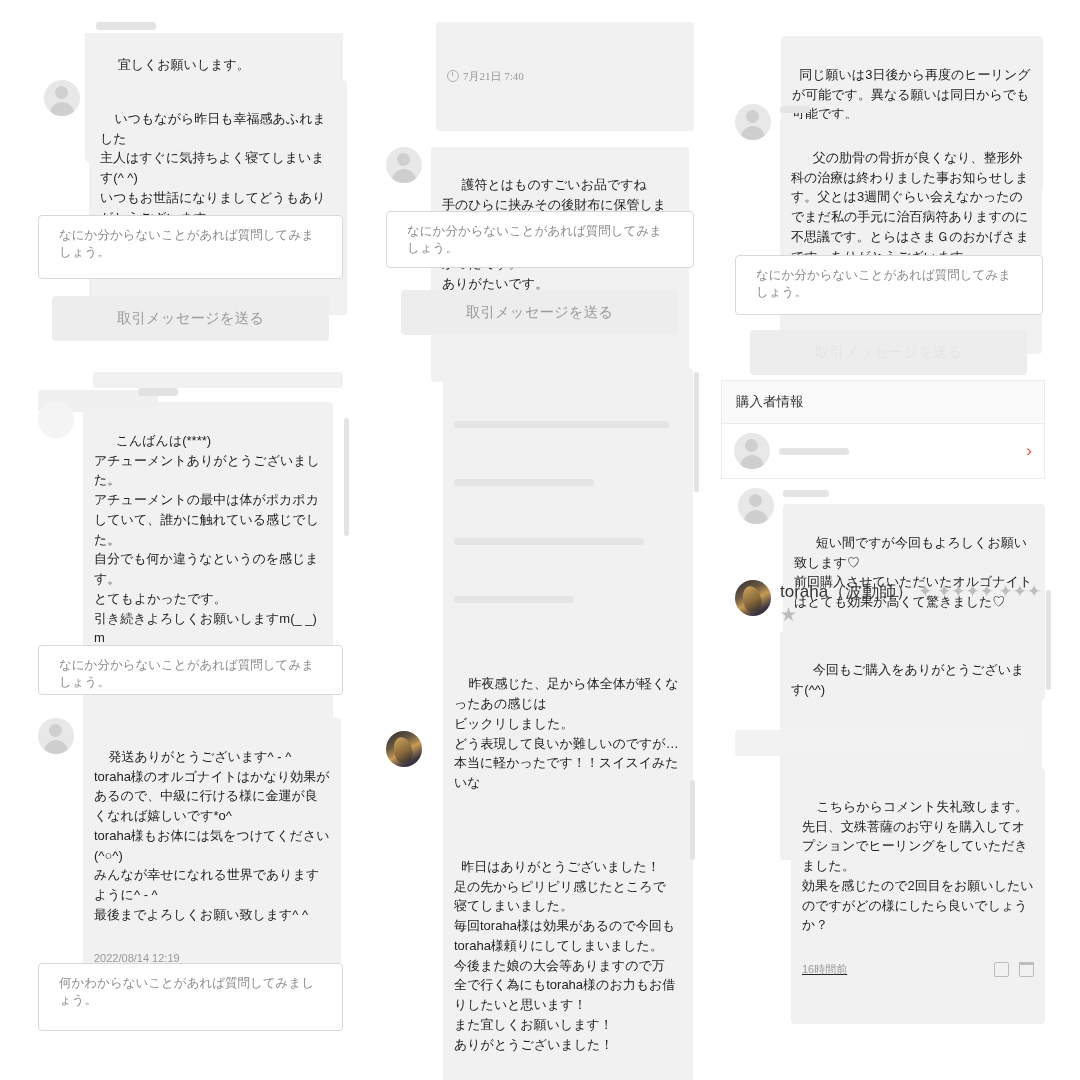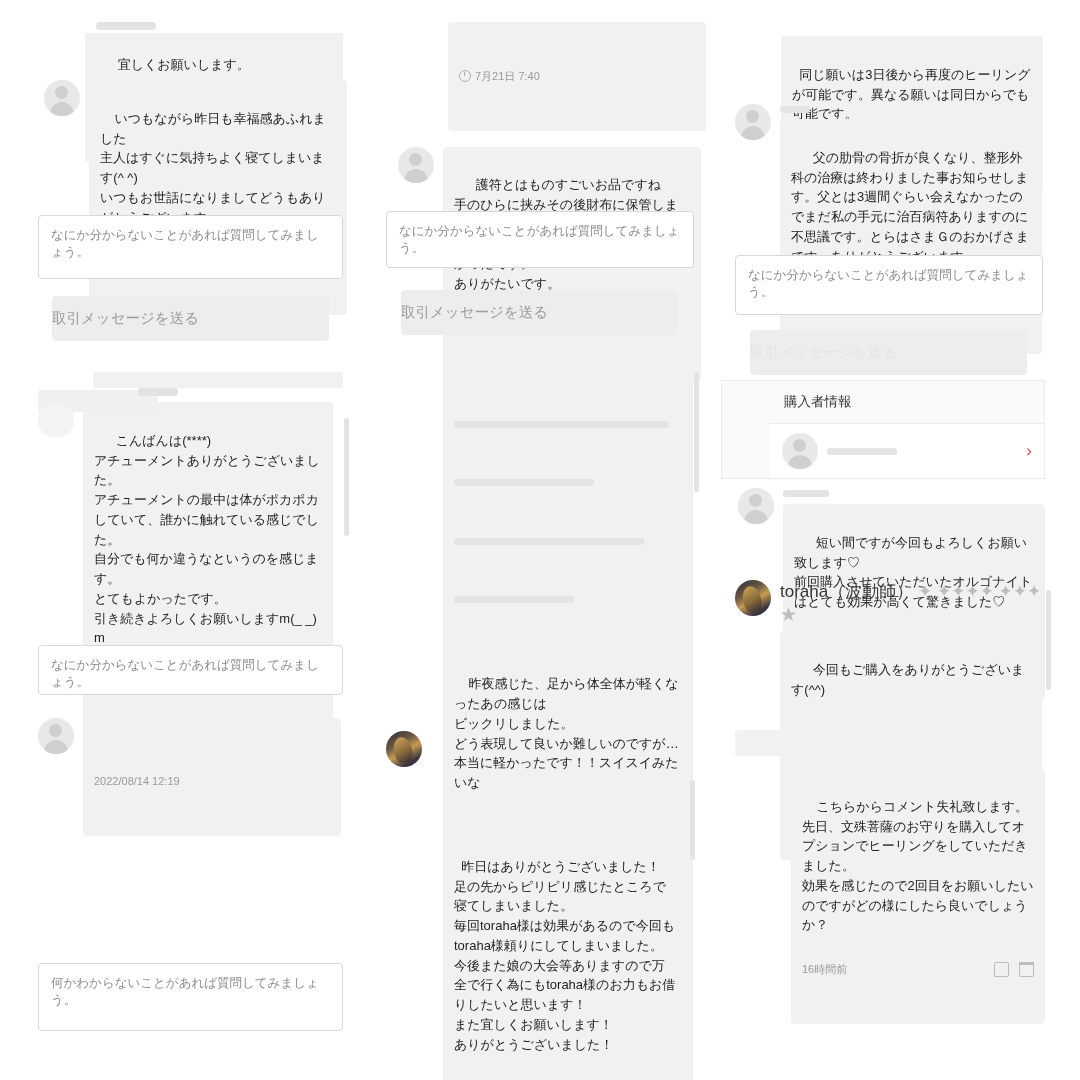--- a/index.html
+++ b/index.html
@@ -106,28 +106,28 @@
     color: #333;
     margin-bottom: 5px;
     font-weight: 500;
   }
   .textbox {
     border: 1px solid #d8d8d8;
     border-radius: 4px;
     background: #fff;
     color: #8b8b8b;
     font-size: 12.5px;
-    padding: 11px 12px;
+    padding: 11px 20px;
     box-sizing: border-box;
   }
   .sendbtn {
     background: #ededed;
     color: #9b9b9b;
     font-size: 14.5px;
-    text-align: left;
+    text-align: center;
     border-radius: 4px;
     padding: 13px 0;
     box-sizing: border-box;
     border: none;
     width: 100%;
     font-family: "Liberation Sans", sans-serif;
   }
   .scroll-track {
     position: absolute;
     width: 5px;
@@ -218,27 +218,33 @@
     </div>
   </div>
 </div>
 <div class="scroll-track" style="left:344px; top:418px; height:118px;"></div>
 
 <div class="textbox panel" style="left:38px; top:645px; width:305px; height:50px;">なにか分からないことがあれば質問してみましょう。</div>
 
 <div class="msg-row panel" style="left:38px; top:718px; width:305px;">
   <div class="avatar gray"></div>
   <div class="bubble" style="width:258px; box-sizing:border-box;">
+    <span>発送ありがとうございます^ - ^
+toraha様のオルゴナイトはかなり効果があるので、中級に行ける様に金運が良くなれば嬉しいです*o^
+toraha様もお体には気をつけてください
+(^○^)
+みんなが幸せになれる世界でありますように^ - ^
+最後までよろしくお願い致します^ ^</span>
     <div class="time noicon" style="margin-top:6px;"><span>2022/08/14 12:19</span></div>
   </div>
 </div>
 
 <div class="textbox panel" style="left:38px; top:963px; width:305px; height:68px;">何かわからないことがあれば質問してみましょう。</div>
 
-<div class="panel" style="left:398px; top:22px; width:308px;">
+<div class="panel" style="left:386px; top:22px; width:308px;font-family:Liberation Serif, serif;">
   <div class="bubble" style="width:258px; margin-left:50px; box-sizing:border-box; padding-top:6px;">
     <div class="time" style="margin-top:0;"><span class="clock"></span><span>7月21日 7:40</span></div>
   </div>
   <div style="height:16px;"></div>
   <div class="msg-row">
     <div class="avatar gray"></div>
     <div class="bubble" style="width:258px; box-sizing:border-box;">
       <span>護符とはものすごいお品ですね
 手のひらに挟みその後財布に保管しましたが
 私の手がびりびりびりびりしばらく痛かったです。
@@ -300,21 +306,21 @@
     <div class="bubble" style="box-sizing:border-box;">
       <span>父の肋骨の骨折が良くなり、整形外科の治療は終わりました事お知らせします。父とは3週間ぐらい会えなかったのでまだ私の手元に治百病符ありますのに不思議です。とらはさまＧのおかげさまです。ありがとうございます。</span>
       <div class="time"><span class="clock"></span><span>7月25日 21:01</span></div>
     </div>
   </div>
 </div>
 
 <div class="textbox panel" style="left:735px; top:255px; width:308px; height:60px;">なにか分からないことがあれば質問してみましょう。</div>
 <button class="sendbtn panel" style="left:750px; top:330px; width:277px; color:#e4e4e4;">取引メッセージを送る</button>
 
-<div class="panel" style="left:721px; top:380px; width:324px; background:#fafafa; border:1px solid #ececec;padding-left:48px;">
+<div class="panel" style="left:721px; top:380px; width:324px; background:#fafafa; border:1px solid #ececec;">
   <div class="section-head">購入者情報</div>
   <div class="buyer-row" style="background:#ffffff;">
     <div class="avatar gray"></div>
     <div class="blurline" style="width:70px; margin:0;"></div>
     <span class="chev">›</span>
   </div>
 </div>
 
 <div class="msg-row panel" style="left:735px; top:488px; width:310px;justify-content:flex-end;">
   <div class="avatar gray"></div>
@@ -341,19 +347,19 @@
   </div>
 </div>
 <div class="scroll-track" style="left:1046px; top:590px; height:100px;"></div>
 
 <div class="panel" style="left:735px; top:730px; width:310px;">
   <div class="smudge" style="left:0; top:0; width:290px; height:26px; background:#f2f2f2;"></div>
   <div class="bubble" style="position:relative; margin-top:38px; margin-left:56px; width:254px; box-sizing:border-box;">
     <span>こちらからコメント失礼致します。
 先日、文殊菩薩のお守りを購入してオプションでヒーリングをしていただきました。
 効果を感じたので2回目をお願いしたいのですがどの様にしたら良いでしょうか？</span>
-    <div style="display:flex; align-items:center; margin-top:6px;">
+    <div style="display:flex; align-items:center; margin-top:6px;text-decoration:underline;">
       <div class="time noicon" style="margin-top:0;"><span>16時間前</span></div>
       <span class="icon-btn icon-flag" style="margin-left:auto;"></span>
       <span class="icon-btn icon-trash" style="margin-left:10px;"></span>
     </div>
   </div>
 </div>
 
 </body></html>

